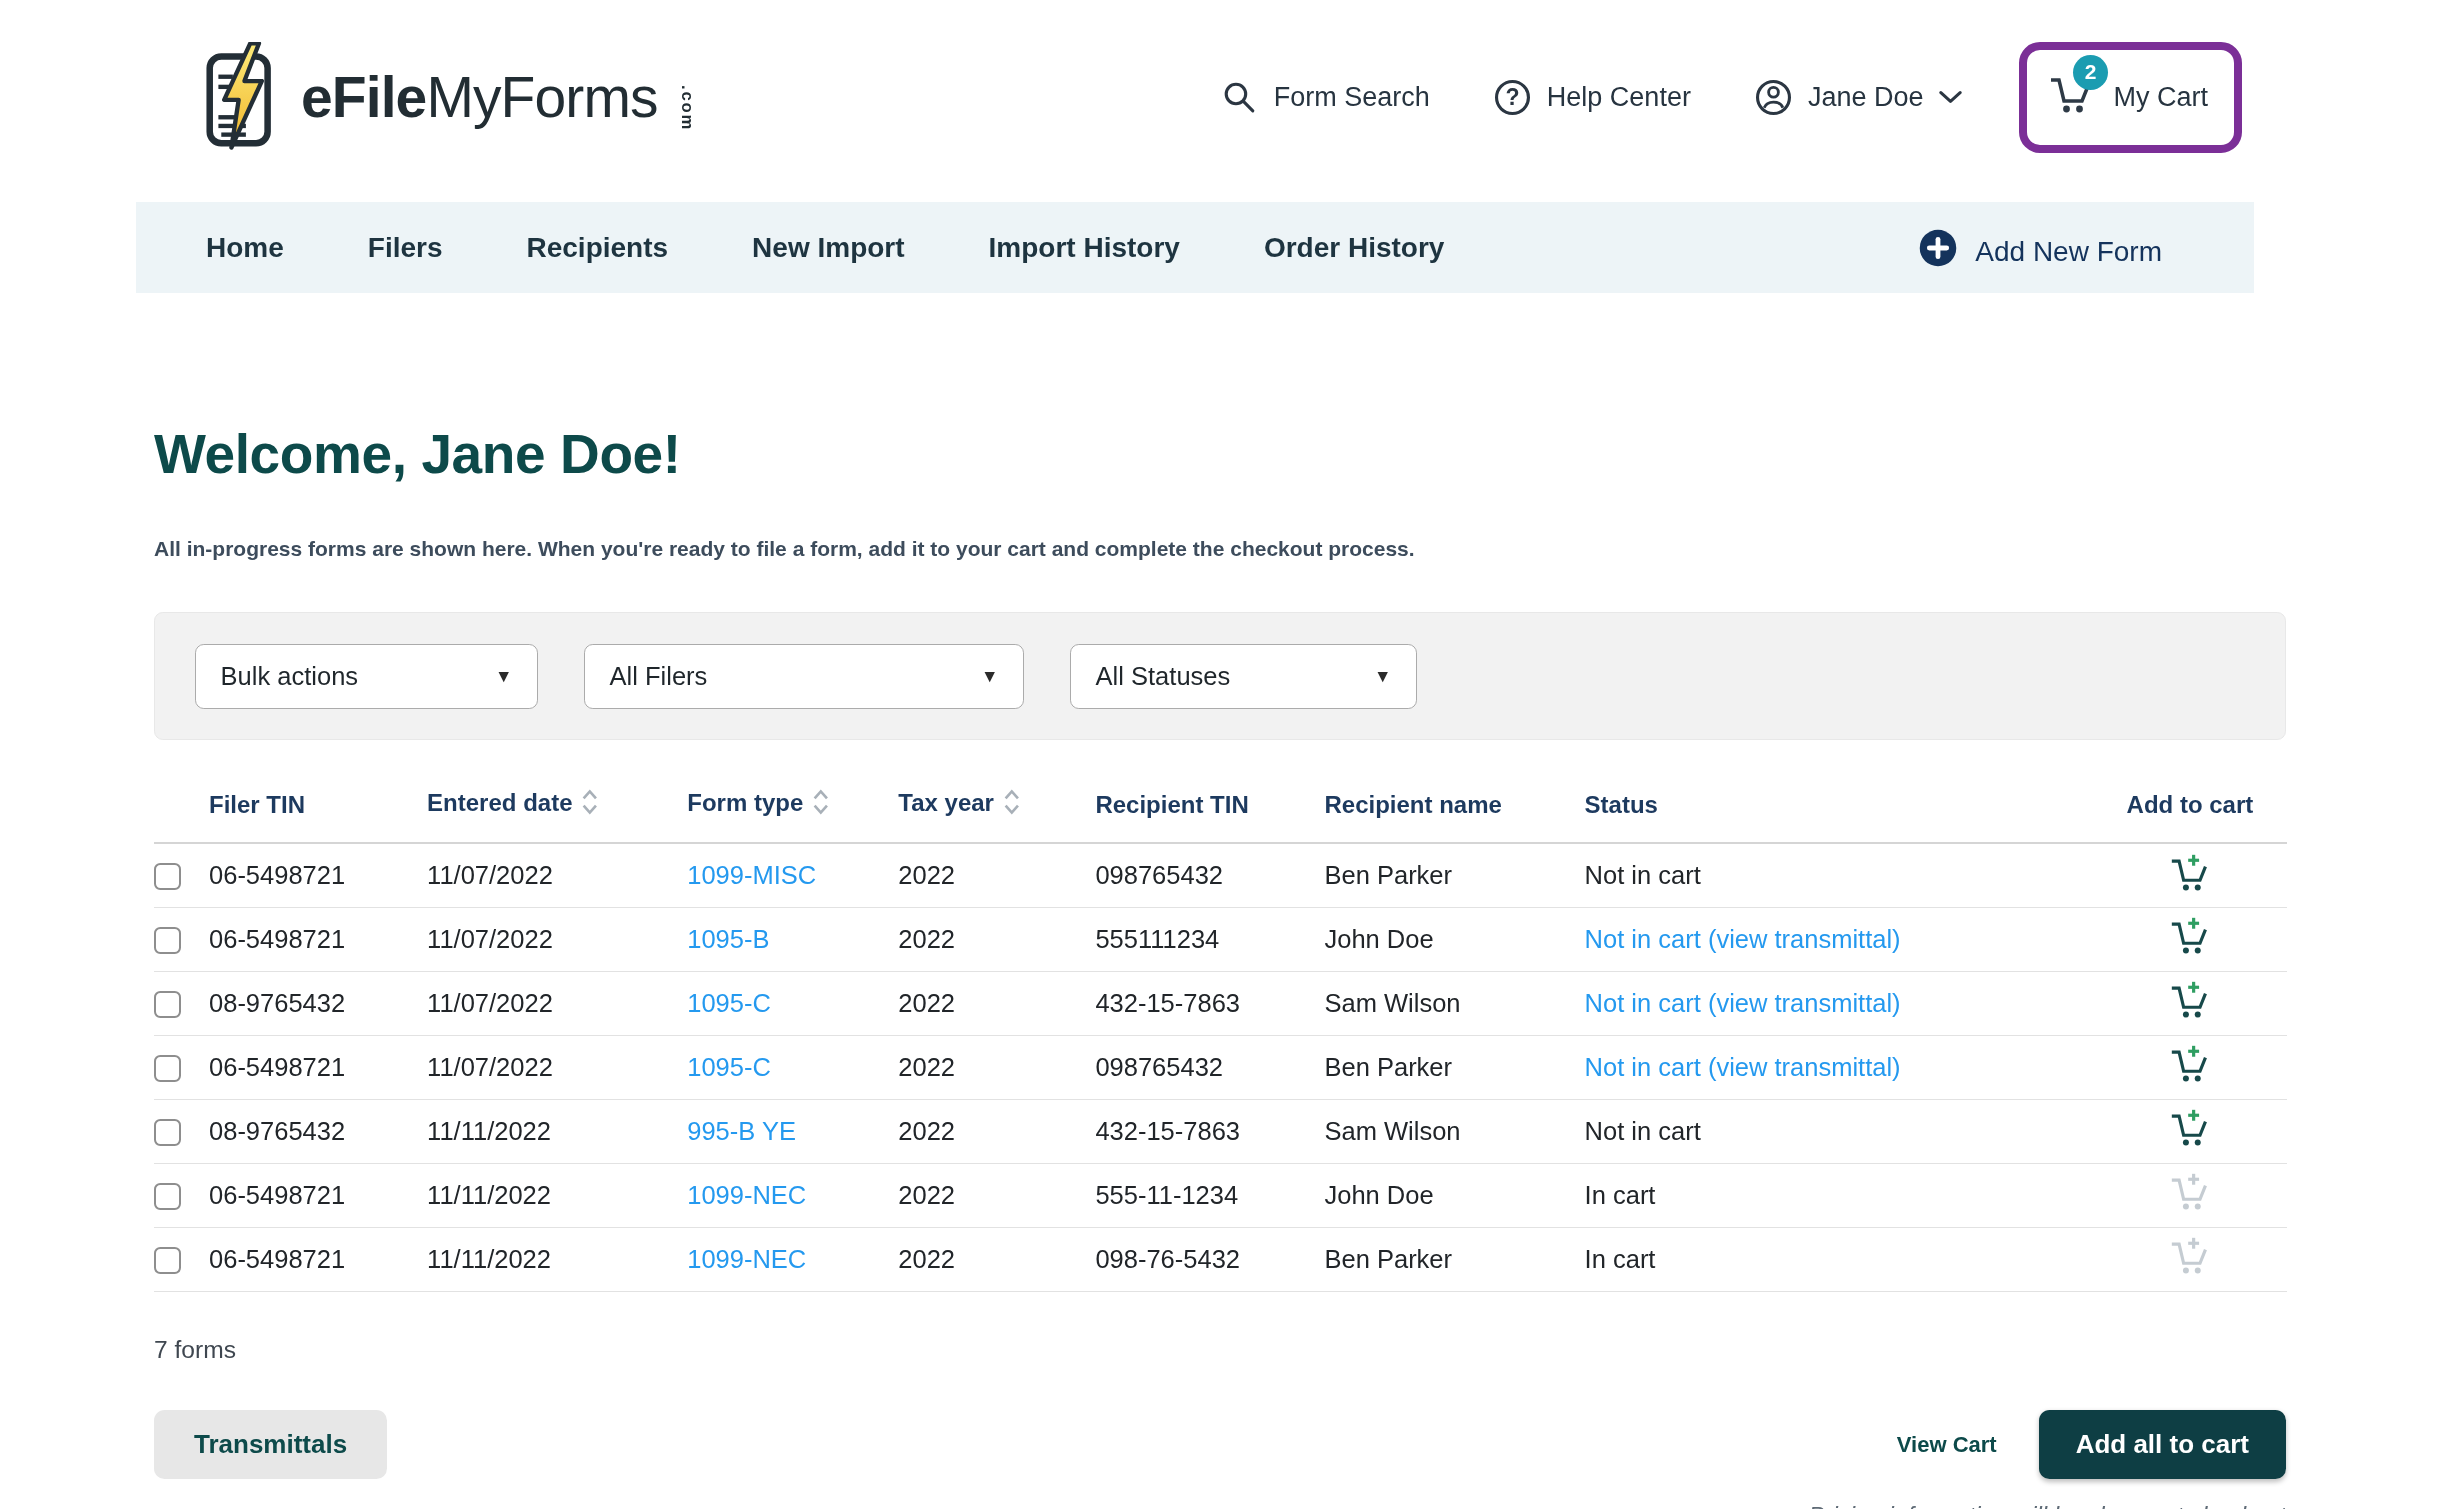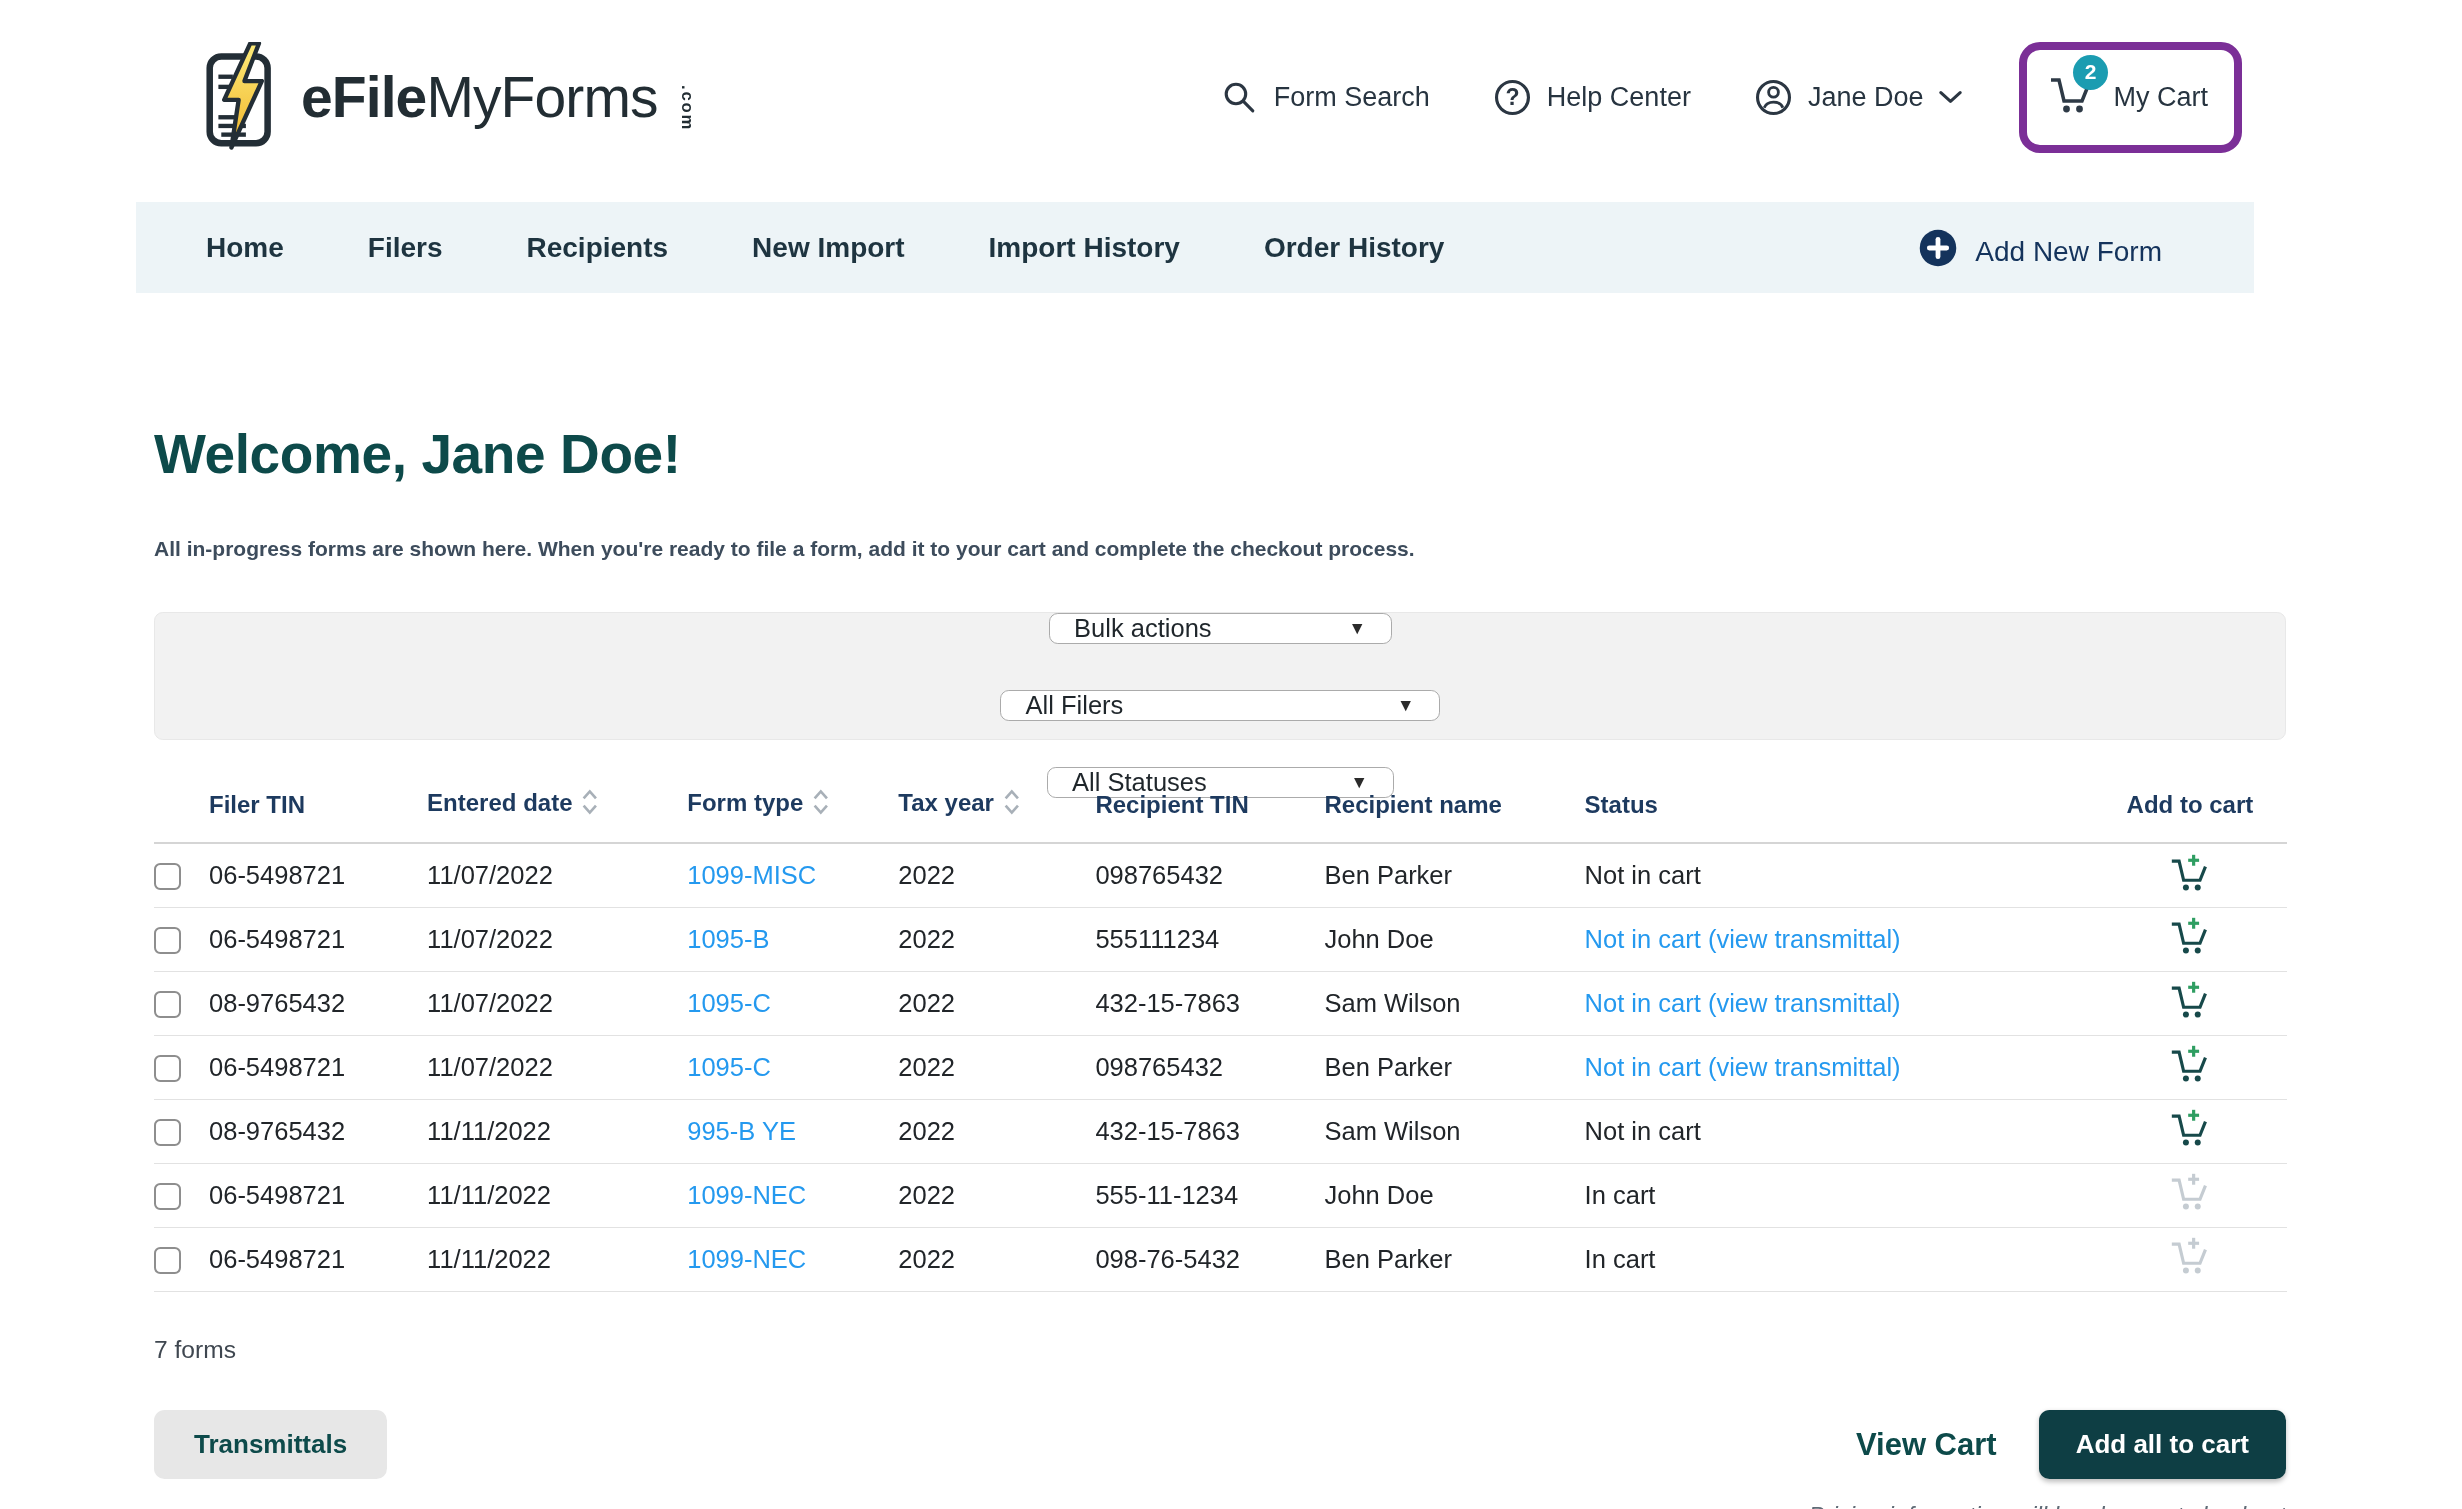--- a/index.html
+++ b/index.html
@@ -33,21 +33,21 @@
     gap: 17.6px; font-size: 28px; font-weight: normal; color: #14335c; cursor: pointer; }
 
   
   .main { padding: 0 176px 0 154px; }
   .page-title { margin-top: 129px; font-size: 55px; font-weight: bold; color: #0d4a4a; letter-spacing: -0.4px; }
   .page-subtitle { margin-top: 51px; font-size: 21px; font-weight: bold; color: #3d4c5c; }
 
   
   .filter-bar { margin-top: 51px; background: #f2f2f2; border: 0.9px solid #e8e8e8;
     border-radius: 8.8px; height: 128px; display: flex; align-items: center;
-    padding: 0 40px; gap: 46px; flex-direction: column; }
+    padding: 0 40px; gap: 46px; }
   .dropdown { background: #fff; border: 1.8px solid #ababab; border-radius: 8.8px; height: 65px;
     display: flex; align-items: center; justify-content: space-between; padding: 0 24.6px;
     font-size: 25.5px; color: #1f262b; cursor: pointer; }
   .dd-bulk { width: 343px; } .dd-filers { width: 440px; } .dd-statuses { width: 347px; }
   .dd-arrow { font-size: 17.6px; color: #2b2b2b; }
   .filter-input { flex: 1; height: 65px; border: 1.8px solid #9aa1a8; border-radius: 12.3px;
     font-size: 25.5px; padding: 0 26px; color: #333; background: #fff;
     font-family: "Liberation Sans", sans-serif; }
   .filter-input::placeholder { color: #8b949c; }
 
@@ -73,21 +73,21 @@
   .cart-btn.disabled { cursor: default; }
 
   .forms-count { margin-top: 44px; font-size: 24.6px; color: #3f4750; }
 
   
   .actions-row { margin-top: 46px; display: flex; justify-content: space-between; align-items: center; }
   .transmittals-btn { background: #e7e7e7; border: none; border-radius: 10.6px; padding: 19.3px 40px;
     font-size: 26px; font-weight: bold; color: #0d4a4a; cursor: pointer;
     font-family: "Liberation Sans", sans-serif; }
   .right-actions { display: flex; align-items: center; gap: 42px; }
-  .view-cart-link { font-size: 31px; font-weight: bold; color: #0d4a4a; cursor: pointer; text-decoration: none; }
+  .view-cart-link { font-size: 22px; font-weight: bold; color: #0d4a4a; cursor: pointer; text-decoration: none; }
   .add-all-btn { background: #0e3e44; border: none; border-radius: 10.6px; padding: 19.3px 37px;
     font-size: 26px; font-weight: bold; color: #fff; cursor: pointer;
     box-shadow: 0 2.6px 5.3px rgba(0,0,0,0.25); font-family: "Liberation Sans", sans-serif; }
   .pricing-note { margin-top: 23px; text-align: right; font-style: italic;
     font-size: 24px; color: #5f6b76; }
 </style>
 </head>
 <body>
 
 <div class="top-header">

